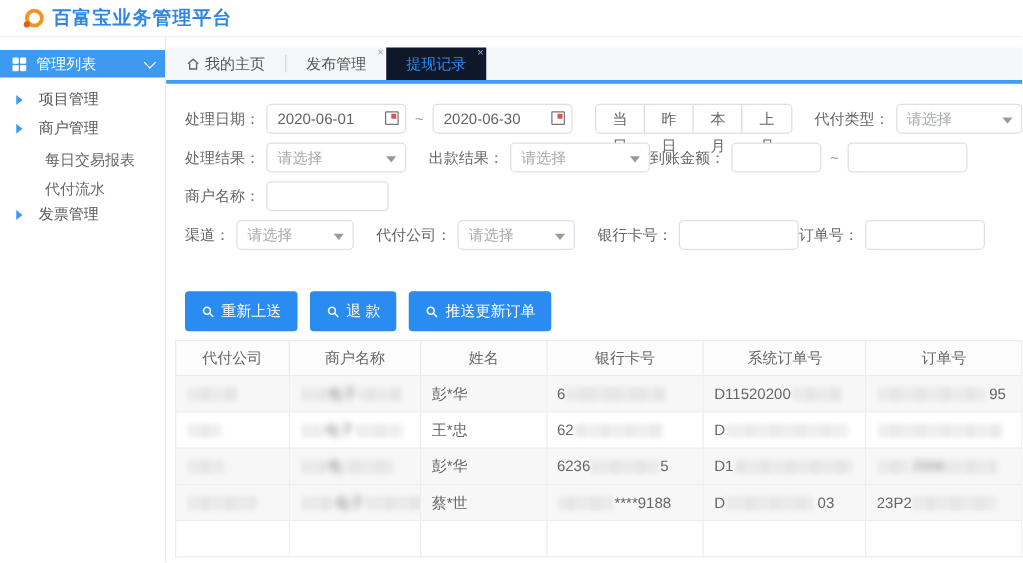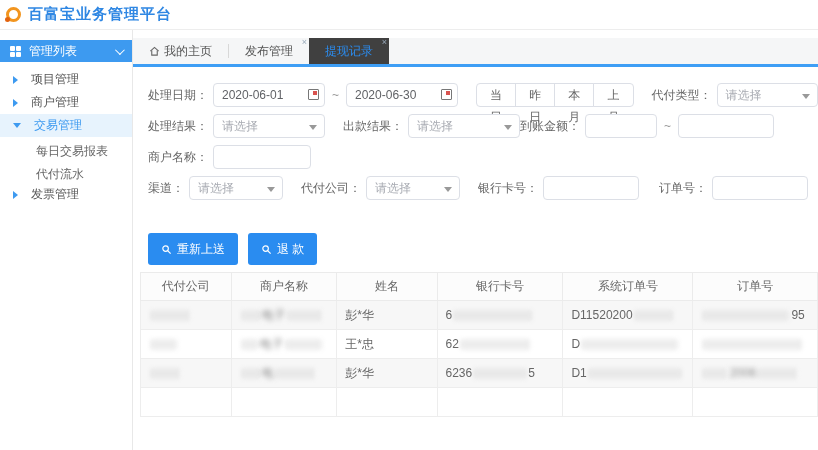--- a/index.html
+++ b/index.html
@@ -1,19 +1,19 @@
 <!DOCTYPE html>
 <html><head>
 <meta charset="utf-8">
 <style>
   * { margin:0; padding:0; box-sizing:border-box; }
   html,body { width:818px; height:450px; overflow:hidden; background:#fff;
     font-family:"Liberation Sans","DejaVu Sans",sans-serif; }
   
-  .app-header { height:30px; display:flex; align-items:center; padding-left:6px;
+  .app-header { height:30px; display:flex; align-items:center; padding-left:20px;
     border-bottom:1px solid #ededed; background:#fff; }
   .logo { width:15px; height:15px; border-radius:50%; border:3px solid #f2951f;
     position:relative; margin-right:7px; }
   .logo::after { content:""; position:absolute; left:-4px; bottom:-3px; width:5px; height:5px;
     background:#e2630f; border-radius:50%; }
   .app-title { font-size:15px; font-weight:bold; color:#2f87e3; letter-spacing:1px; }
   
   .wrap { display:flex; height:420px; }
   .sidebar { width:133px; background:#fff; border-right:1px solid #e8e8e8; flex:none; }
   .side-head { margin-top:10px; height:22px; background:#3d9af0; color:#fff;
@@ -34,21 +34,21 @@
   .m-item .lbl { margin-left:13px; }
   .m-item.active { background:#e7f3fd; color:#3d9af0; }
   .m-sub { height:23px; display:flex; align-items:flex-end; font-size:12px; color:#666;
     padding-left:36px; cursor:pointer; }
   
   .main { flex:1; background:#fff; min-width:0; }
   .tabbar { margin-top:8px; height:29px; display:flex; background:#f5f6f7;
     border-bottom:3px solid #3e9ef5; }
   .tab { position:relative; height:26px; line-height:26px; padding:0 16px; font-size:12px;
     color:#555; cursor:pointer; display:flex; align-items:center; gap:4px; }
-  .tab.active { background:#404040; color:#2a8cf0; }
+  .tab.active { background:#0f172a; color:#2a8cf0; }
   .tab .x { position:absolute; top:0; right:2px; font-size:9px; color:#9ab; line-height:9px;
     cursor:pointer; }
   .tab-sep { width:1px; height:14px; background:#d8d8d8; align-self:center; }
   
   .filters { padding:16px 0 0 15px; }
   .f-row { display:flex; align-items:center; margin-bottom:7px; font-size:12px; color:#666; }
   .f-label { margin-right:5px; white-space:nowrap; }
   .ipt { height:24px; border:1px solid #dcdfe6; border-radius:4px; background:#fff;
     font-size:12px; color:#606266; padding:0 8px; outline:none;
     font-family:"Liberation Sans","DejaVu Sans",sans-serif; }
@@ -114,24 +114,20 @@
     </div>
     <div class="menu">
       <div class="m-item">
         <span class="arr right"></span>
         <span class="lbl">项目管理</span>
       </div>
       <div class="m-item">
         <span class="arr right"></span>
         <span class="lbl">商户管理</span>
       </div>
-      <div class="m-item active">
-        <span class="arr down"></span>
-        <span class="lbl">交易管理</span>
-      </div>
       <div class="m-sub">
         <span>每日交易报表</span>
       </div>
       <div class="m-sub">
         <span>代付流水</span>
       </div>
       <div class="m-item">
         <span class="arr right"></span>
         <span class="lbl">发票管理</span>
       </div>
@@ -212,39 +208,46 @@
           <span>请选择</span>
           <i class="caret"></i>
         </span>
         <span class="f-label" style="margin-left:18px">代付公司：</span>
         <span class="select" style="width:94px">
           <span>请选择</span>
           <i class="caret"></i>
         </span>
         <span class="f-label" style="margin-left:18px">银行卡号：</span>
         <input class="ipt" style="width: 96px;" value="">
-        <span class="f-label" style="margin-left:20px">订单号：</span>
+        <span class="f-label" style="margin-left:0">订单号：</span>
         <input class="ipt" style="width: 96px;" value="">
       </div>
     </div>
 
     <div class="actions">
       <button class="abtn">
         <svg class="mag" width="11" height="11" viewBox="0 0 24 24">
           <circle cx="10" cy="10" r="6" fill="none" stroke="#fff" stroke-width="2.6"></circle>
           <line x1="14.5" y1="14.5" x2="21" y2="21" stroke="#fff" stroke-width="2.6"></line>
         </svg>
         <span>重新上送</span>
       </button>
       <button class="abtn">
         <svg class="mag" width="11" height="11" viewBox="0 0 24 24">
           <circle cx="10" cy="10" r="6" fill="none" stroke="#fff" stroke-width="2.6"></circle>
           <line x1="14.5" y1="14.5" x2="21" y2="21" stroke="#fff" stroke-width="2.6"></line>
         </svg>
         <span>退 款</span>
+      </button>
+      <button class="abtn">
+        <svg class="mag" width="11" height="11" viewBox="0 0 24 24">
+          <circle cx="10" cy="10" r="6" fill="none" stroke="#fff" stroke-width="2.6"></circle>
+          <line x1="14.5" y1="14.5" x2="21" y2="21" stroke="#fff" stroke-width="2.6"></line>
+        </svg>
+        <span>推送更新订单</span>
       </button>
     </div>
 
     <table class="tbl">
       <colgroup>
         <col style="width:13.4%">
           <col style="width:15.6%">
           <col style="width:14.8%">
         <col style="width:18.6%">
           <col style="width:19.2%">
@@ -278,20 +281,28 @@
             <td><span class="smudge" style="width: 100px;"></span></td>
           </tr>
           <tr class="odd">
             <td class="c-center"><span class="smudge" style="width: 30px;"></span></td>
             <td class="c-center"><span class="smudge" style="width: 18px;"></span><span class="blurtext">电</span><span class="smudge" style="width: 40px;"></span></td>
             <td class="c-center"><span>彭*华</span></td>
             <td><span>6236</span><span class="smudge" style="width: 52px;"></span><span>5</span></td>
             <td><span>D1</span><span class="smudge" style="width: 92px;"></span></td>
             <td><span class="smudge" style="width: 24px;"></span><span class="blurtext">2006</span><span class="smudge" style="width: 40px;"></span></td>
           </tr>
+          <tr class="odd">
+            <td class="c-center"><span class="smudge" style="width: 55px;"></span></td>
+            <td class="c-center"><span class="smudge" style="width: 24px;"></span><span class="blurtext">电子</span><span class="smudge" style="width: 48px;"></span></td>
+            <td class="c-center"><span>蔡*世</span></td>
+            <td><span class="smudge" style="width: 42px;"></span><span>****9188</span></td>
+            <td><span>D</span><span class="smudge" style="width: 70px;"></span><span>03</span></td>
+            <td><span>23P2</span><span class="smudge" style="width: 66px;"></span></td>
+          </tr>
           <tr class="even">
             <td class="c-center"></td>
             <td class="c-center"></td>
             <td class="c-center"></td>
             <td></td>
             <td></td>
             <td></td>
           </tr>
         </tbody>
     </table>

